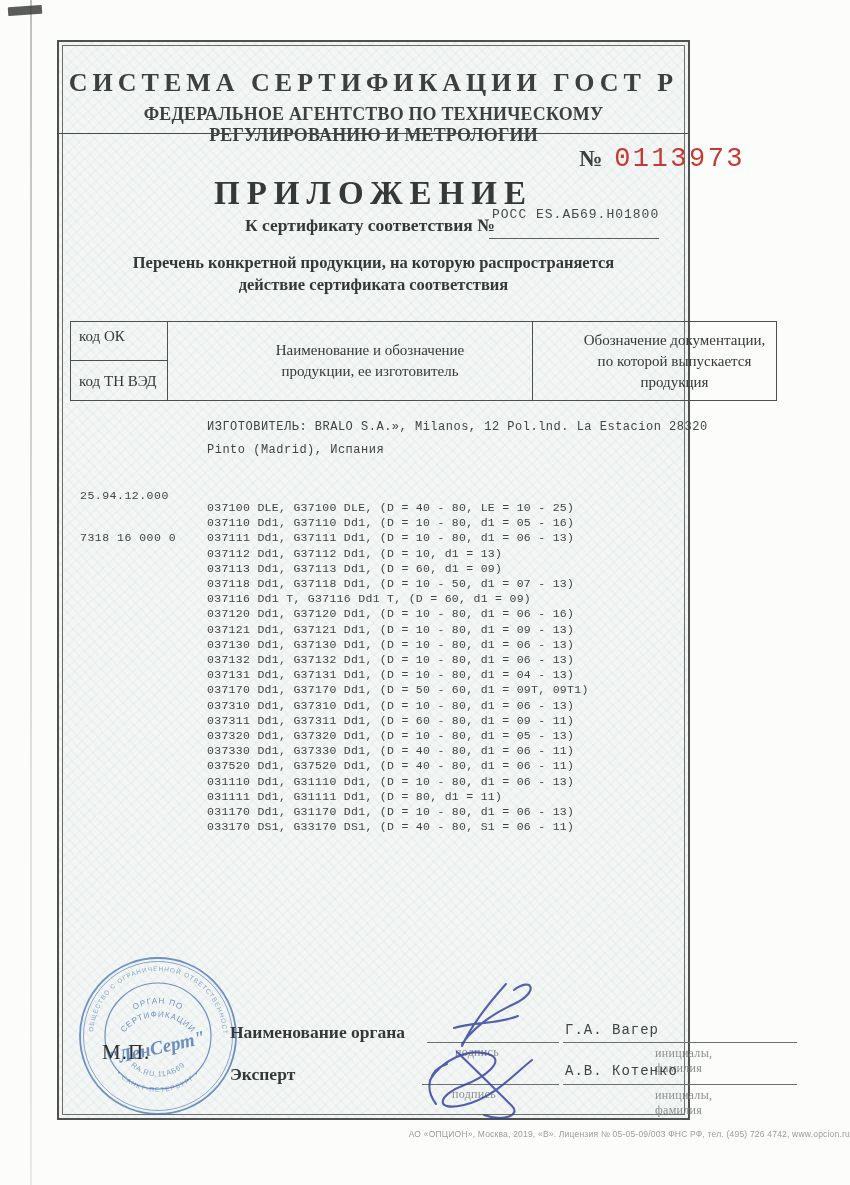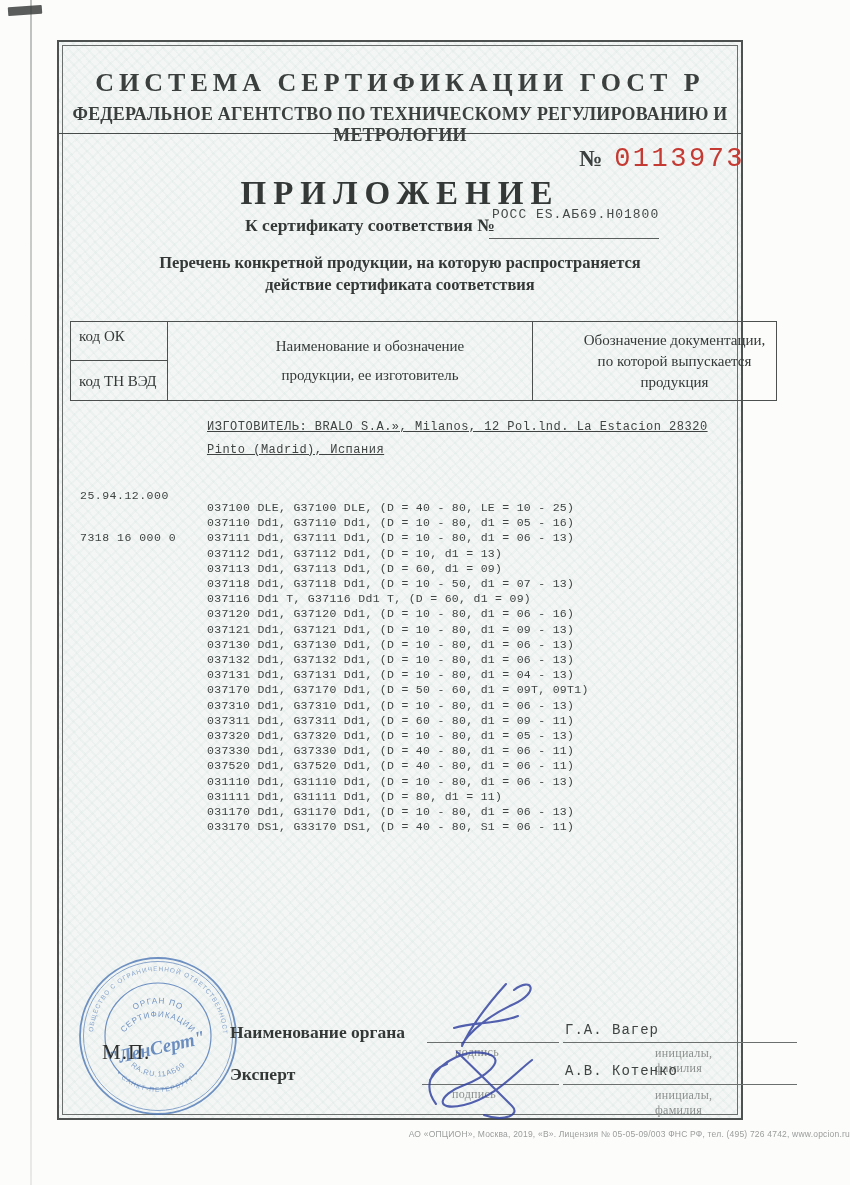--- a/index.html
+++ b/index.html
@@ -14,21 +14,21 @@
     position:absolute;left:30px;top:0;width:2px;height:1185px;
     background:linear-gradient(#8a8f8c,#c3c6c4 60%,#d8dad8);
     opacity:.55;
   }
   .scan-mark{
     position:absolute;left:8px;top:6px;width:34px;height:9px;
     background:#3c3f3e;transform:rotate(-4deg);border-radius:1px;opacity:.85;
   }
   
   .frame{
-    position:absolute;left:57px;top:40px;width:686px;height:1080px;
+    position:absolute;left:57px;top:40px;width:633px;height:1080px;
     box-sizing:border-box;
     border:2px solid #4d5250;
     background:
       repeating-linear-gradient(47deg, rgba(170,205,198,0.10) 0 2px, rgba(255,255,255,0) 2px 7px),
       repeating-linear-gradient(-43deg, rgba(170,200,210,0.08) 0 2px, rgba(255,255,255,0) 2px 8px),
       #f3f6f4;
   }
   .frame-inner{
     position:absolute;inset:3px;border:1px solid #6a6f6d;pointer-events:none;
   }
@@ -91,34 +91,34 @@
     display:flex;flex-direction:column;
   }
   .c1a,.c1b{
     box-sizing:border-box;padding:6px 0 0 8px;font-size:15px;height:40px;
   }
   .c1a{border-bottom:1px solid #4c514f;}
   .c1b{padding-top:12px;}
   .thead .c2{
     width:325px;box-sizing:border-box;border-right:1px solid #4c514f;
     display:flex;align-items:center;justify-content:center;text-align:center;
-    font-size:15px;line-height:29px;white-space:pre-line;
+    font-size:15px;line-height:21px;white-space:pre-line;
   }
   .thead .c3{
     flex:1;display:flex;align-items:center;justify-content:center;text-align:center;
     font-size:15px;line-height:21px;white-space:pre-line;
   }
   
   .mono{
     font-family:"Liberation Mono","DejaVu Sans Mono",monospace;
     color:#3f4442;white-space:pre;
   }
   .manufacturer{
     position:absolute;left:148px;top:374px;
-    font-size:12px;line-height:22.5px;letter-spacing:0.5px;text-decoration:underline;
+    font-size:12px;line-height:22.5px;letter-spacing:0.5px;
   }
   .code-ok{position:absolute;left:21px;top:447px;font-size:11.5px;letter-spacing:0.5px;}
   .code-tnved{position:absolute;left:21px;top:489px;font-size:11.5px;letter-spacing:0.5px;}
   .products{
     position:absolute;left:148px;top:458px;
     font-size:11.5px;line-height:15.2px;letter-spacing:0.3px;
   }
   
   .stamp-svg{position:absolute;left:13px;top:908px;}
   .mp{

